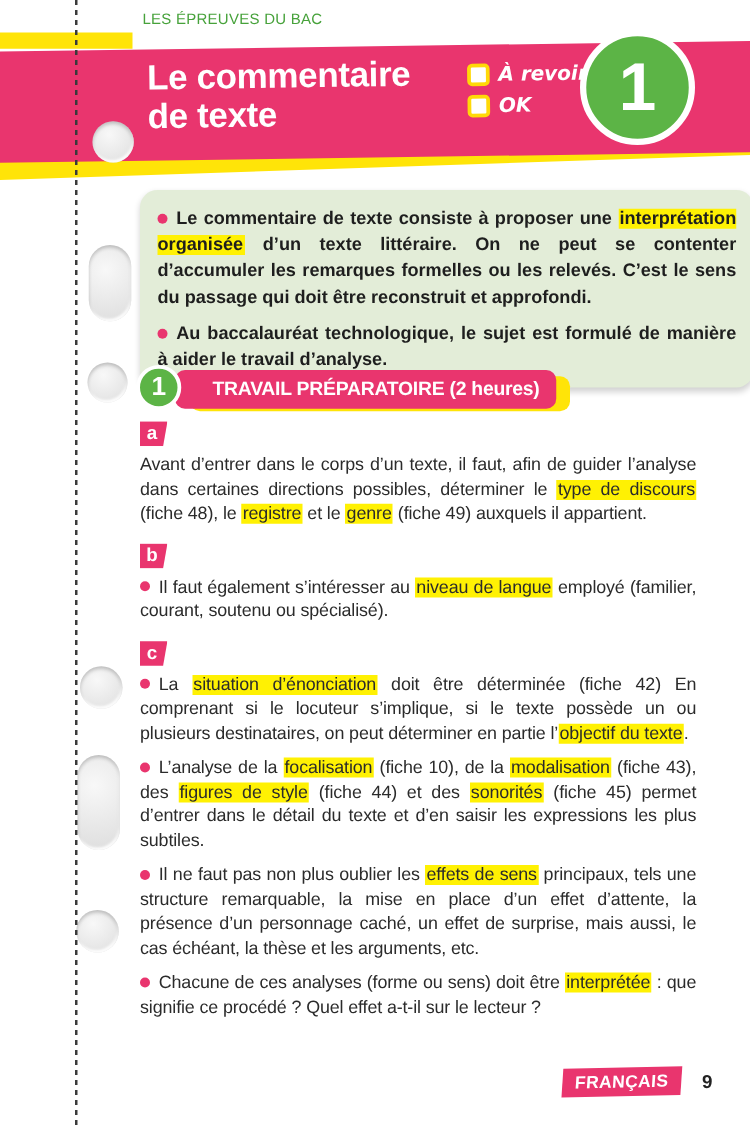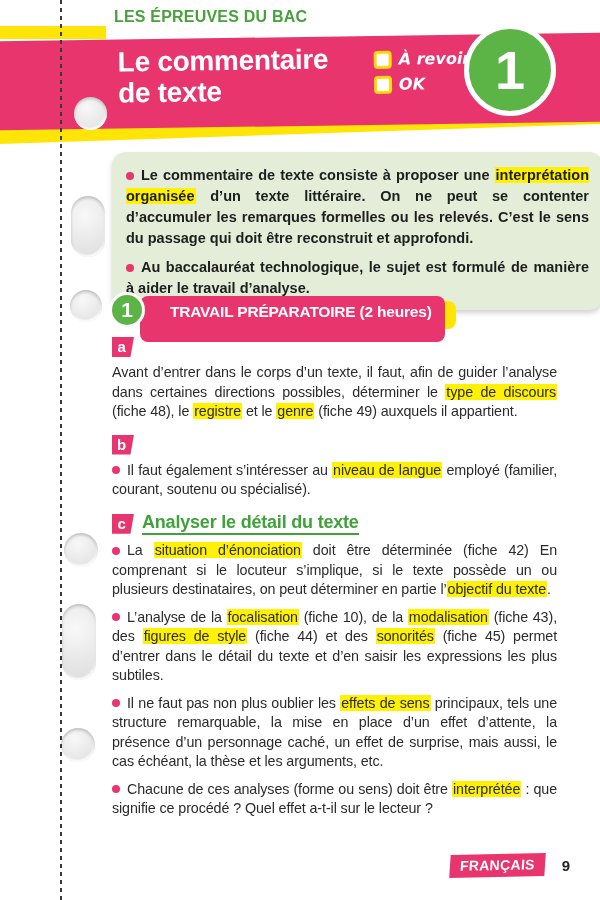--- a/index.html
+++ b/index.html
@@ -12,21 +12,21 @@
     --intro-bg:#E3EDD8;
     --ink:#2b2b2b;
   }
   html,body{margin:0;padding:0;}
   body{
     width:600px;height:900px;position:relative;background:#fff;
     font-family:"Liberation Sans", sans-serif;overflow:hidden;
   }
   
   .kicker-strip{position:absolute;left:0;top:26px;width:106px;height:13px;background:var(--yellow);z-index:1;}
-  .kicker{position:absolute;left:114px;top:8px;font-size:16px;font-weight:bold;color:var(--kicker-green);letter-spacing:.2px;z-index:2;}
+  .kicker{position:absolute;left:114px;top:8px;font-size:12px;font-weight:normal;color:var(--kicker-green);letter-spacing:.2px;z-index:2;}
   .banner-yellow{position:absolute;left:-8px;top:50px;width:616px;height:84px;background:var(--yellow);transform:rotate(-1.9deg);z-index:1;}
   .banner{position:absolute;left:-8px;top:37px;width:616px;height:89px;background:var(--pink);transform:rotate(-0.8deg);z-index:2;}
   .banner-title{position:absolute;left:126px;top:7px;color:#fff;font-size:28px;font-weight:bold;line-height:31px;letter-spacing:-.3px;}
   .checkboxes{position:absolute;left:382px;top:14px;}
   .cb-row{display:flex;align-items:center;gap:7px;margin-bottom:6px;}
   .cb-box{width:12px;height:12px;background:#fff;border:3px solid #FFD908;border-radius:4px;cursor:pointer;}
   .cb-label{color:#fff;font-size:16px;font-style:italic;font-weight:bold;font-family:"DejaVu Sans",sans-serif;}
   .chapter-circle{
     position:absolute;left:464px;top:24px;width:82px;height:82px;background:var(--green);
     border:5px solid #fff;border-radius:50%;display:flex;align-items:center;justify-content:center;
@@ -39,21 +39,21 @@
     box-shadow:0 3px 5px rgba(0,0,0,.18);
     font-weight:bold;font-size:14.5px;line-height:21px;color:#1e1e1e;text-align:justify;z-index:2;
   }
   .intro-box .para{margin:0 0 8px;}
   .intro-box .para:last-child{margin-bottom:0;}
   
   .content{position:absolute;left:112px;top:288px;width:445px;font-size:14.3px;line-height:19.5px;color:var(--ink);text-align:justify;letter-spacing:-.1px;z-index:2;}
   .section-bar{position:relative;height:36px;margin-top:4px;}
   .section-tail{position:absolute;left:40px;top:9px;width:304px;height:28px;background:var(--yellow);border-radius:8px;}
   .section-pill{
-    position:absolute;left:28px;top:4px;width:305px;height:46px;background:var(--pink);border-radius:8px;
+    position:absolute;left:28px;top:4px;width:305px;height:31px;background:var(--pink);border-radius:8px;
     color:#fff;font-weight:bold;font-size:15.5px;line-height:31px;padding-left:30px;box-sizing:border-box;white-space:nowrap;letter-spacing:-.2px;
   }
   .section-num{
     position:absolute;left:-3px;top:0;width:30px;height:30px;background:var(--green);border:3px solid #fff;border-radius:50%;
     color:#fff;font-weight:bold;font-size:21px;display:flex;align-items:center;justify-content:center;z-index:2;
   }
   .sub-heading{display:flex;align-items:center;gap:8px;margin:13px 0 6px;}
   #subsections .subsection:first-child .sub-heading{margin-top:9px;}
   .sub-badge{
     width:22px;height:20px;background:var(--pink);clip-path:polygon(0 0,100% 0,84% 100%,0 100%);
@@ -131,21 +131,20 @@
       </div>
       <div class="subsection">
         <div class="sub-heading">
           <span class="sub-badge">b</span>
         </div>
         <p class="para"><span class="dot"></span><span>Il faut également s’intéresser au </span><span class="hl">niveau de langue</span><span> employé (familier, courant, soutenu ou spécialisé).</span></p>
       </div>
       <div class="subsection">
         <div class="sub-heading">
           <span class="sub-badge">c</span>
-          <span class="sub-title">Analyser le détail du texte</span>
         </div>
         <p class="para"><span class="dot"></span><span>La </span><span class="hl">situation d’énonciation</span><span> doit être déterminée (fiche 42) En comprenant si le locuteur s’implique, si le texte possède un ou plusieurs destinataires, on peut déterminer en partie l’</span><span class="hl">objectif du texte</span><span>.</span></p>
         <p class="para"><span class="dot"></span><span>L’analyse de la </span><span class="hl">focalisation</span><span> (fiche 10), de la </span><span class="hl">modalisation</span><span> (fiche 43), des </span><span class="hl">figures de style</span><span> (fiche 44) et des </span><span class="hl">sonorités</span><span> (fiche 45) permet d’entrer dans le détail du texte et d’en saisir les expressions les plus subtiles.</span></p>
         <p class="para"><span class="dot"></span><span>Il ne faut pas non plus oublier les </span><span class="hl">effets de sens</span><span> principaux, tels une structure remarquable, la mise en place d’un effet d’attente, la présence d’un personnage caché, un effet de surprise, mais aussi, le cas échéant, la thèse et les arguments, etc.</span></p>
         <p class="para"><span class="dot"></span><span>Chacune de ces analyses (forme ou sens) doit être </span><span class="hl">interprétée</span><span> : que signifie ce procédé ? Quel effet a-t-il sur le lecteur ?</span></p>
       </div>
     </div>
 </div>
 
 <div class="perforation"></div>

